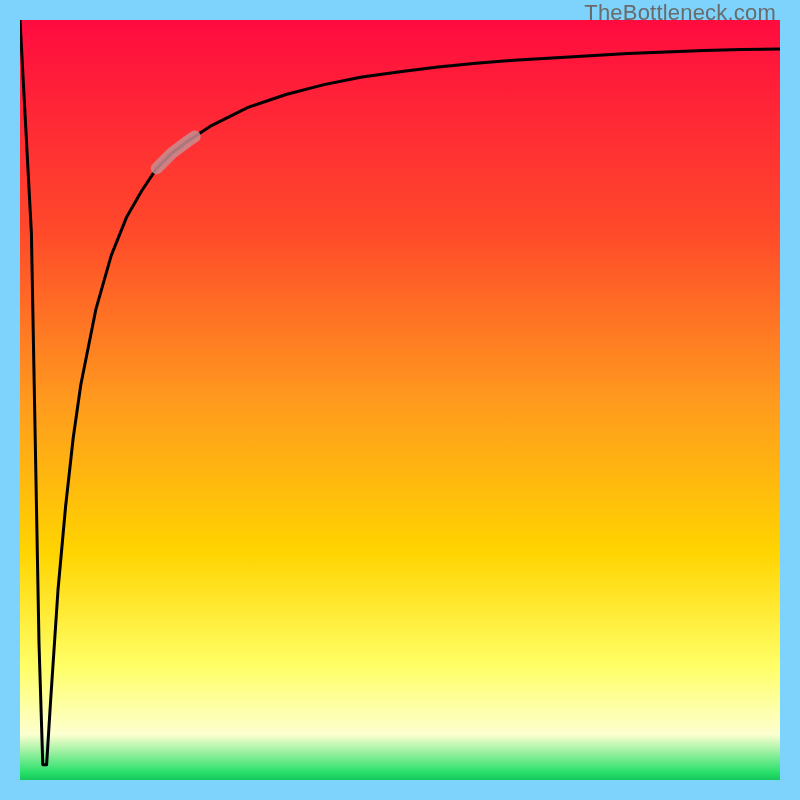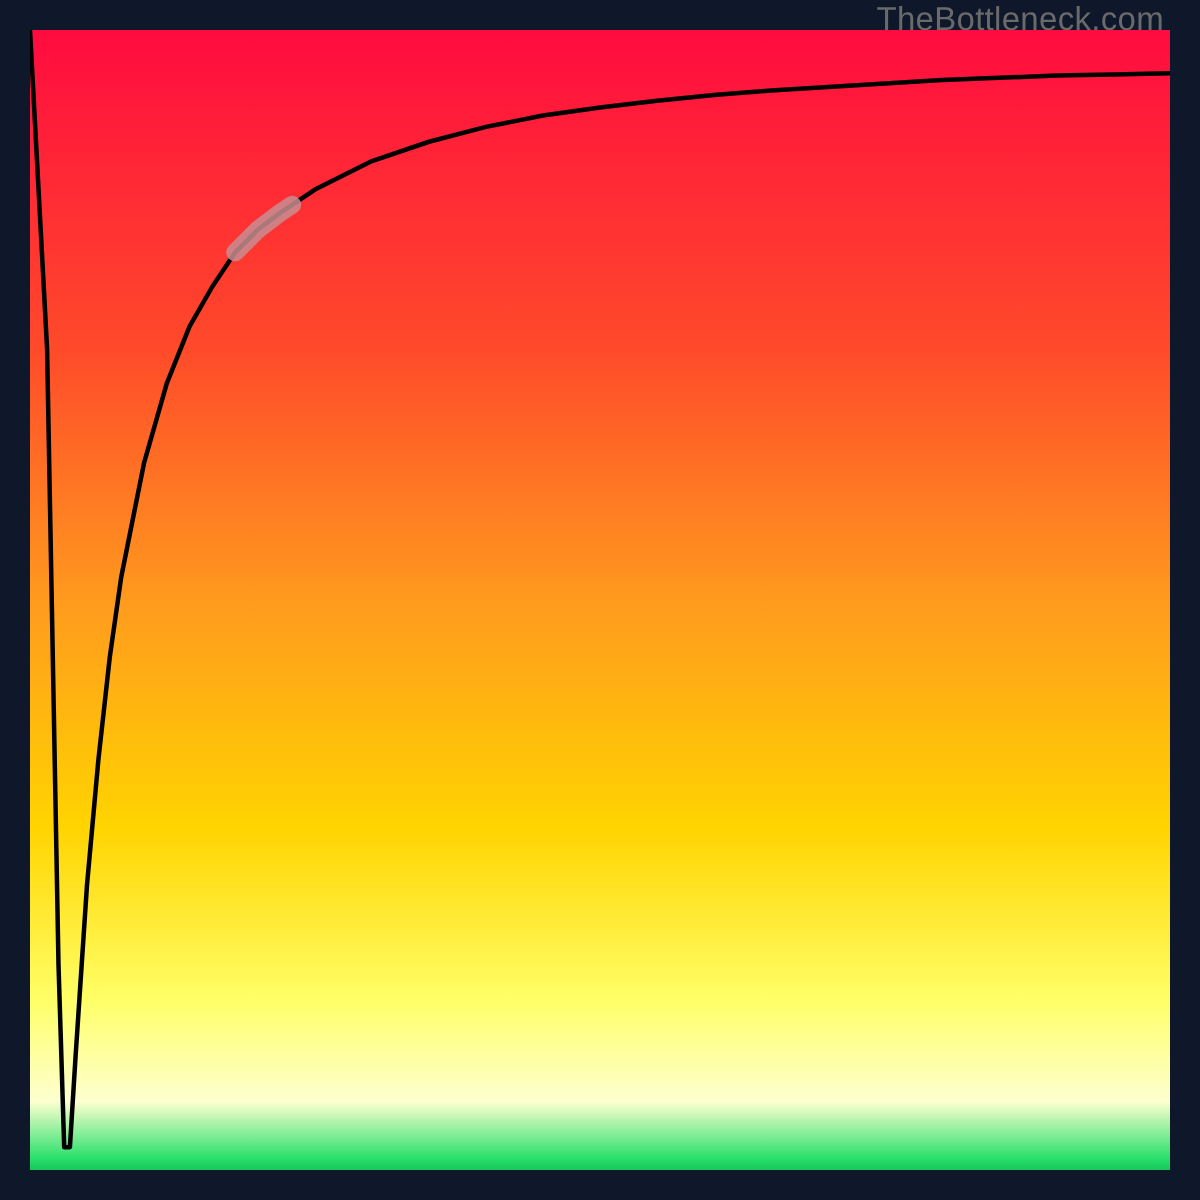--- a/index.html
+++ b/index.html
@@ -8,21 +8,21 @@
     width: 800px;
     height: 800px;
     overflow: hidden;
     background: #000;
     font-family: Arial, Helvetica, sans-serif;
   }
   .frame {
     position: relative;
     width: 800px;
     height: 800px;
-    background: #0f172a;
+    background: #7dd3fc;
   }
   .plot-area {
     position: absolute;
     left: 20px;
     top: 20px;
     width: 760px;
     height: 760px;
     overflow: hidden;
   }
   .watermark {

